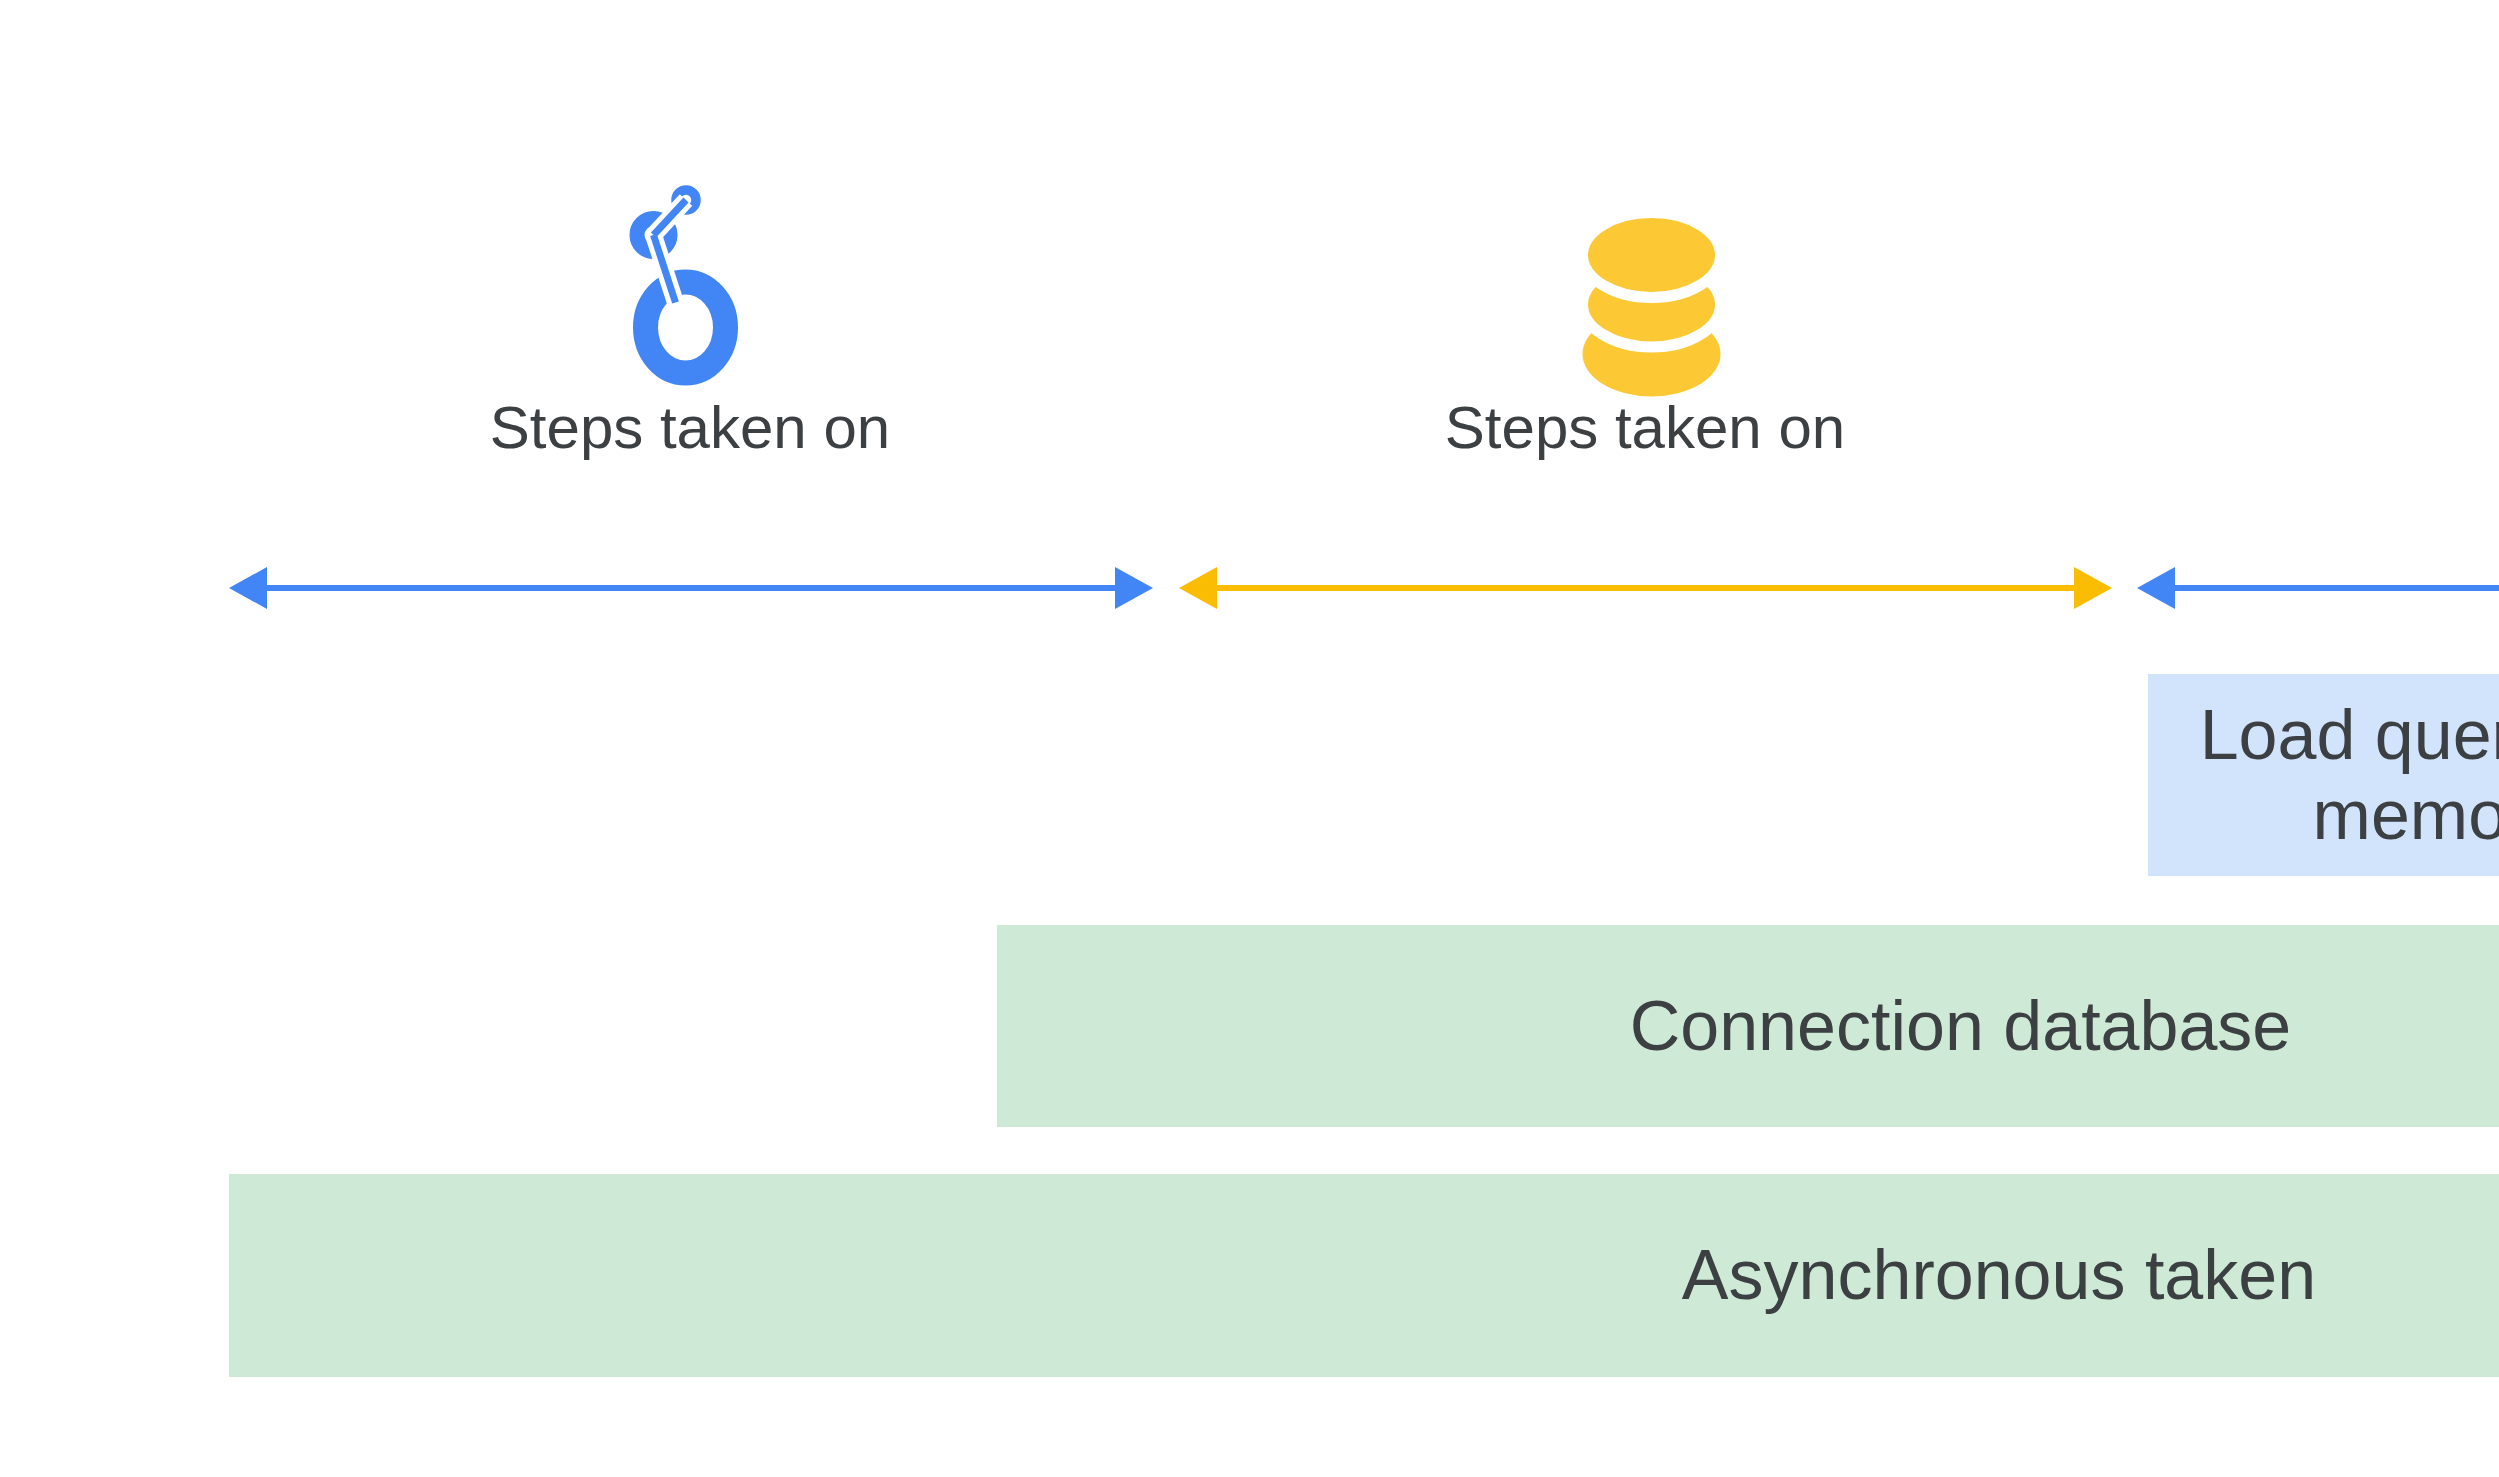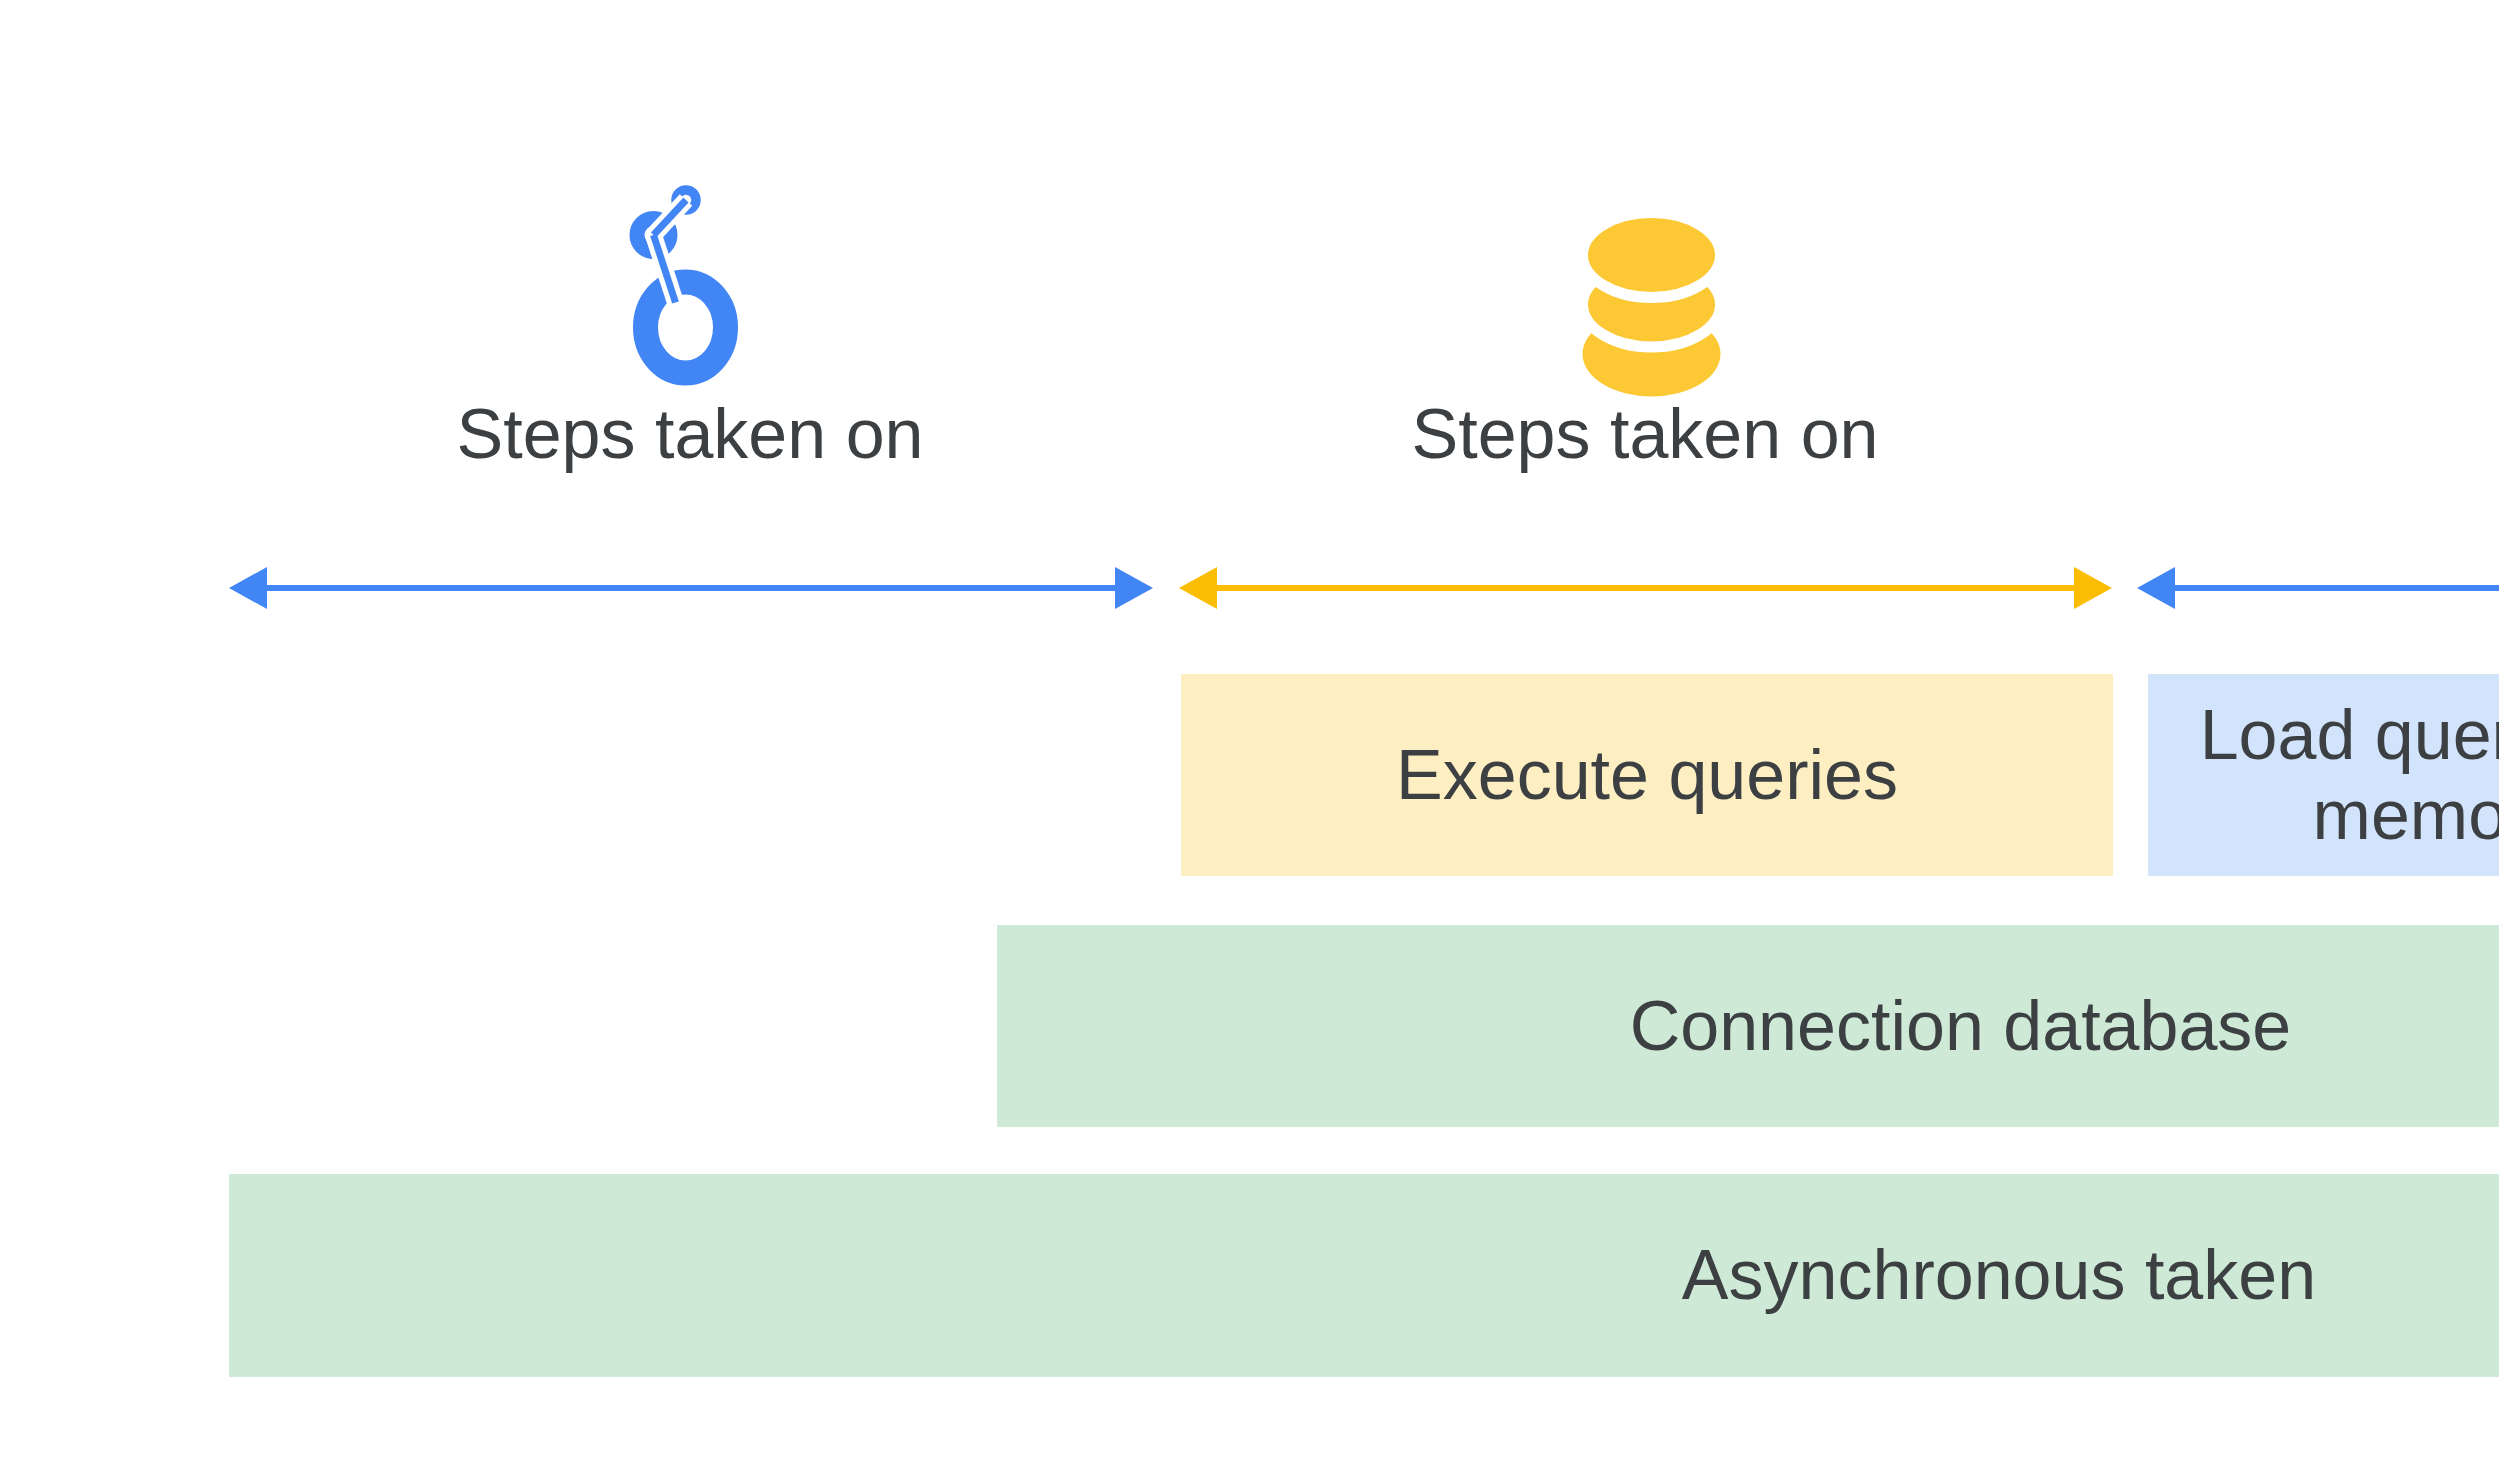--- a/index.html
+++ b/index.html
@@ -12,21 +12,21 @@
     background: var(--background, #fff);
     overflow: hidden;
     color: var(--text, #3C4043);
   }
 
   
   .header-text {
     position: absolute;
     width: 750px;
     text-align: center;
-    font-size: 70px;
+    font-size: 60px;
     line-height: 1.18;
     color: var(--text);
   }
 
   
   .icon-wrap { position: absolute; }
   .icon-wrap svg { overflow: visible; display: block; }
 
   
   .arrow {
@@ -110,23 +110,20 @@
     <span class="head head-left"></span>
     <span class="shaft"></span>
     <span class="head head-right"></span>
   </div>
   <div class="arrow arrow-blue" style="left:2137px; top:567px; width:1620px;">
     <span class="head head-left"></span>
     <span class="shaft"></span>
 
   </div>
 
-  <div class="box box-lightyellow" style="left:1181px; top:674px; width:932px; height:202px;">
-    <span>Execute queries</span>
-  </div>
 
   <div class="box box-lightblue" style="left:2148px; top:674px; width:582px; height:202px;">
     <span class="wrap-narrow">Load queries in memory</span>
   </div>
 
 
   <div class="box box-lightgreen" style="left:997px; top:925px; width:1927px; height:202px;">
     <span>Connection database</span>
   </div>
 

